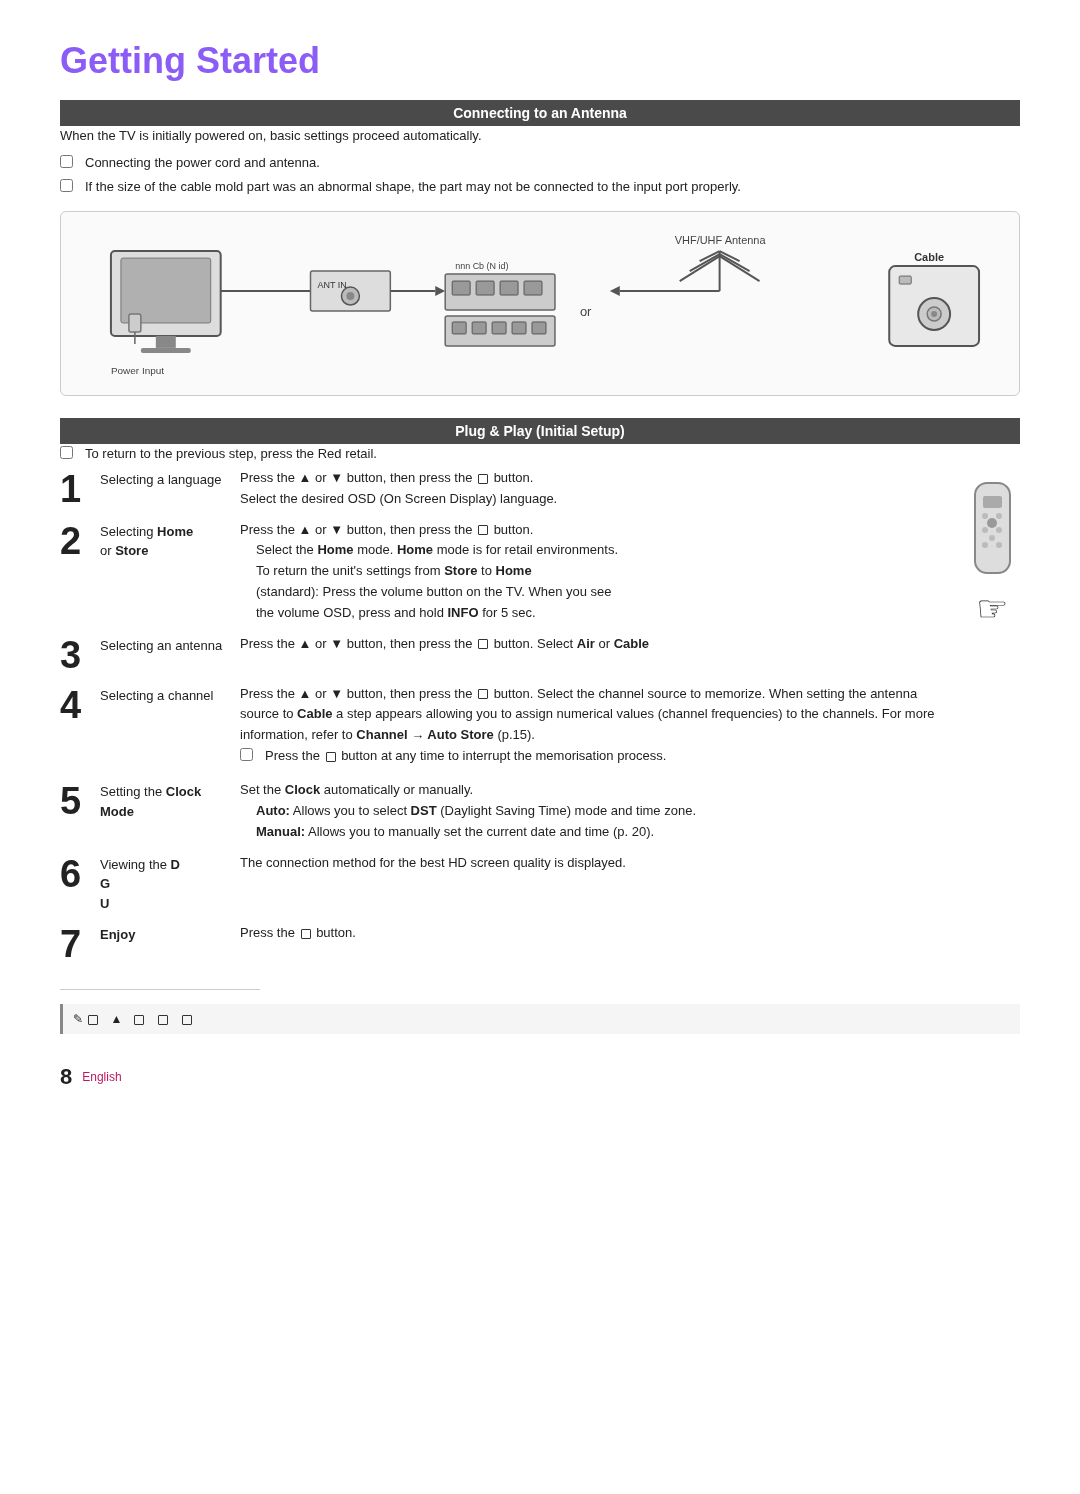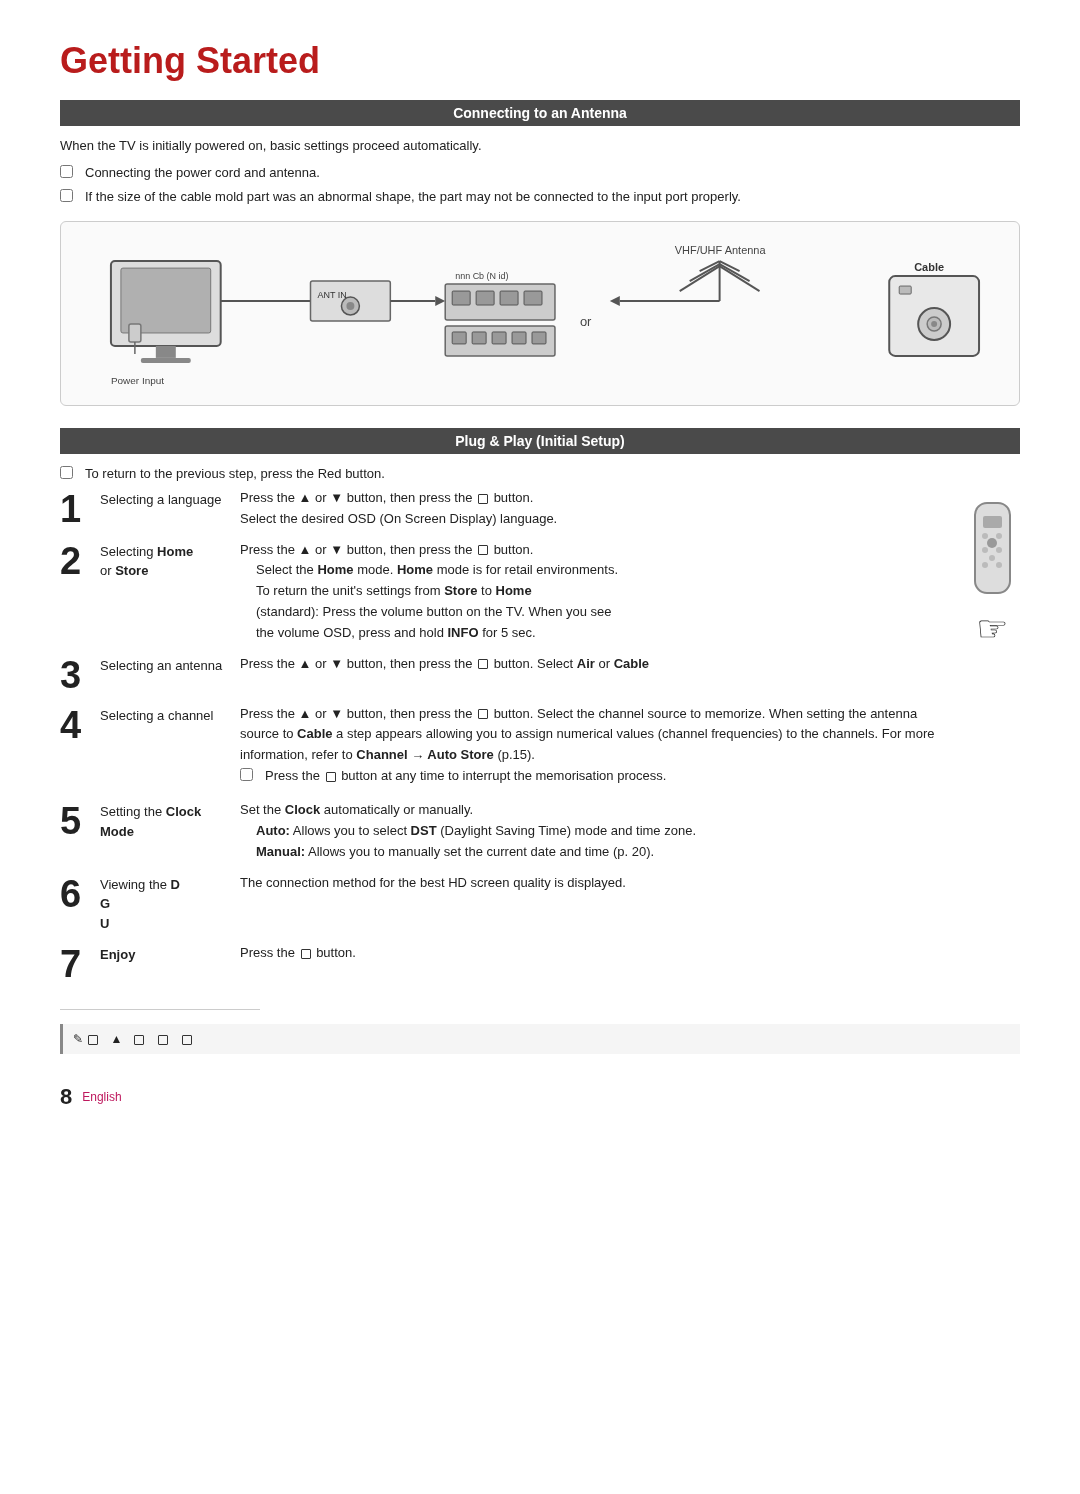--- a/index.html
+++ b/index.html
@@ -9,30 +9,29 @@
       font-size: 13px;
       color: #222;
       width: 1080px;
       min-height: 1494px;
       padding: 40px 60px 60px 60px;
     }
     h1 {
       font-size: 36px;
       font-weight: bold;
       margin-bottom: 18px;
-      color: #b91c1c;
+      color: #8b5cf6;
     }
     .section-header {
       background: #4a4a4a;
       color: #fff;
       text-align: center;
       font-weight: bold;
       font-size: 14px;
       padding: 5px 0;
-      margin-bottom: 10px;
     }
     .intro-text {
       font-size: 13px;
       margin-bottom: 7px;
       line-height: 1.5;
     }
     .checkbox-line {
       display: flex;
       align-items: flex-start;
       gap: 12px;
@@ -242,21 +241,21 @@
     </svg>
   </div>
 </div>
 
 <div>
   <div class="section-header">Plug &amp; Play (Initial Setup)</div>
 
 
   <div class="checkbox-line">
     <input type="checkbox" style="">
-    <span>To return to the previous step, press the Red button.</span>
+    <span>To return to the previous step, press the Red retail.</span>
   </div>
 
   <div class="step-row-wrapper">
     <div class="steps-inner">
 
       <div class="step-row">
         <div class="step-number">1</div>
         <div class="step-label">Selecting a language</div>
         <div class="step-content">
           Press the ▲ or ▼ button, then press the <span class="remote-icon"></span> button.<br>

